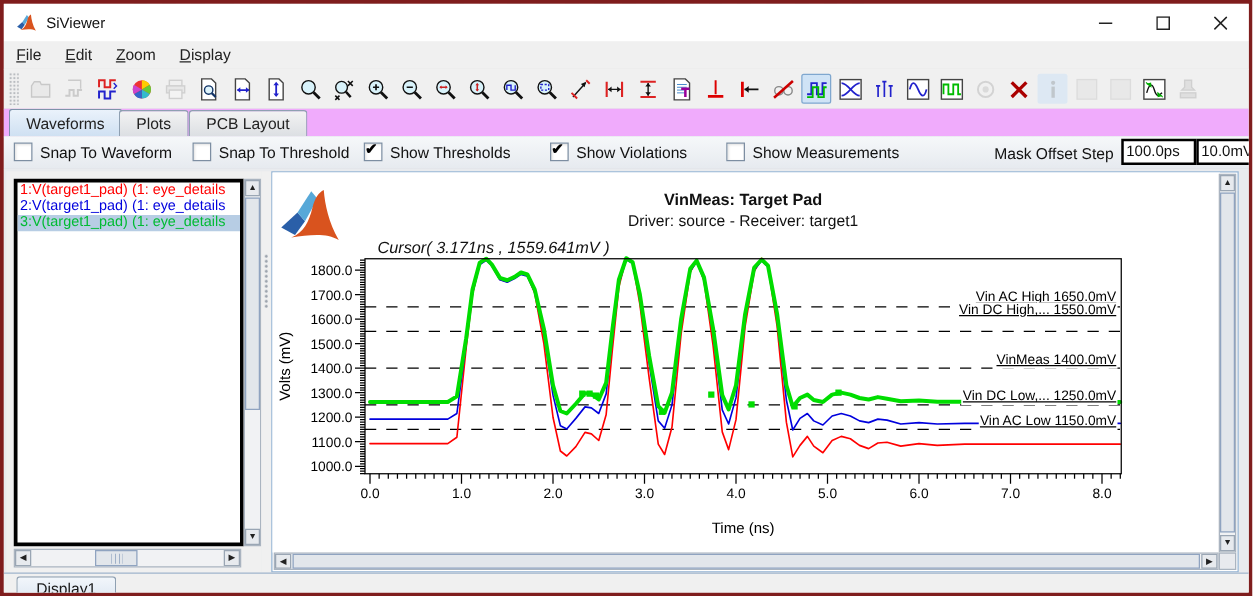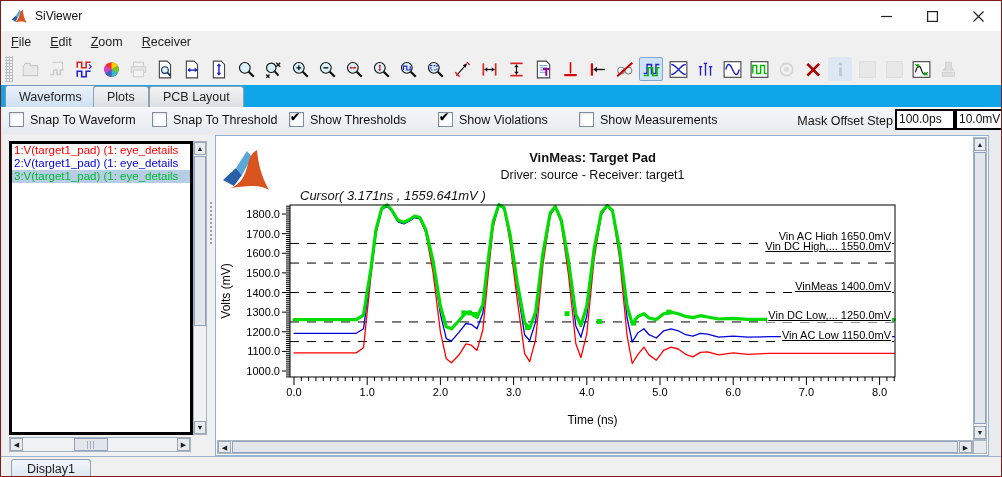--- a/index.html
+++ b/index.html
@@ -1,16 +1,16 @@
 <!DOCTYPE html>
 <html><head>
 <meta charset="utf-8">
 <style>
   html,body{margin:0;padding:0;background:#fff;font-family:"Liberation Sans",sans-serif;}
-  .window{position:relative;width:1002px;height:477px;overflow:hidden;background:#fff;border:1px solid #7f1d1d;box-sizing:border-box;}
+  .window{position:relative;width:1002px;height:477px;overflow:hidden;background:#fff;border:3px solid #7f1d1d;box-sizing:border-box;}
   .abs{position:absolute;}
 
   
   .artifact{left:104px;top:0;width:584px;height:4px;
     background:repeating-linear-gradient(90deg,#3a3d42 0 11px,#6a6f76 11px 15px,transparent 15px 23px);opacity:.85;}
 
   
   .titlebar{left:0;top:0;width:100%;height:30px;background:#fff;display:flex;align-items:center;}
   .titlebar .logo{width:17px;height:15px;margin-left:10px;}
   .title-text{font-size:12px;color:#111;margin-left:7px;}
@@ -25,21 +25,21 @@
 
   
   .toolbar{left:0;top:52px;width:100%;height:32px;background:#f0f0f0;border-bottom:1px solid #c9ccd0;display:flex;align-items:center;}
   .grip{width:8px;height:26px;margin:0 5px 0 4px;background-image:radial-gradient(#b9bcc0 1px,transparent 1.2px);background-size:3px 3px;}
   .ic{width:24px;height:24px;margin-right:3px;display:flex;align-items:center;justify-content:center;border-radius:2px;box-sizing:border-box;}
   .ic.disabled{opacity:.45;filter:grayscale(1);}
   .ic.active{background:#cfe3f6;border:1px solid #7fa7cf;}
   .ic.active-disabled{background:#cfe3f6;opacity:.55;}
 
   
-  .tabrow{left:0;top:84px;width:100%;height:22px;background:#0ea5e9;border-bottom:1px solid #c3cbd4;}
+  .tabrow{left:0;top:84px;width:100%;height:22px;background:#f0abfc;border-bottom:1px solid #c3cbd4;}
   .tab{position:absolute;bottom:0;font-size:12.5px;color:#222;padding:3px 13px 3px 13px;border:1px solid #8fa0b2;border-bottom:none;border-radius:3px 3px 0 0;background:linear-gradient(#f3f3f3,#dcdfe3);}
   .tab.active{background:linear-gradient(#eaf2fb,#cfe0f2);padding-top:4px;border-color:#7d93a9;}
   .tab1{left:4px;} .tab2{left:92px;} .tab3{left:148px;}
 
   
   .optrow{left:0;top:106px;width:100%;height:26px;background:linear-gradient(#f6f8fa,#e6eaef);border-bottom:1px solid #c2c8d0;}
   .opt-group{position:absolute;top:5px;display:flex;align-items:center;}
   .opt-group:nth-of-type(1){left:8px;}
   .opt-group:nth-of-type(2){left:151px;}
   .opt-group:nth-of-type(3){left:288px;}
@@ -118,21 +118,21 @@
             <path d="M0.5 0.5L10.5 10.5M10.5 0.5L0.5 10.5" stroke="#222" stroke-width="1.2"></path>
           </svg>
         </div>
     </div>
   </div>
 
   <div class="abs menubar">
     <span class="menu-item">File</span>
     <span class="menu-item">Edit</span>
     <span class="menu-item">Zoom</span>
-    <span class="menu-item">Receiver</span>
+    <span class="menu-item">Display</span>
   </div>
 
   <div class="abs toolbar">
     <div class="grip"></div>
     <span id="toolbar-icons" style="display:flex;align-items:center;">
         <span class="ic disabled">
           <svg width="19" height="19" viewBox="0 0 17 17">
             <path d="M2 6l2-3h4l1 2h6v9H2z" fill="#e4e2d8" stroke="#9a9a90"></path>
           </svg>
         </span>

